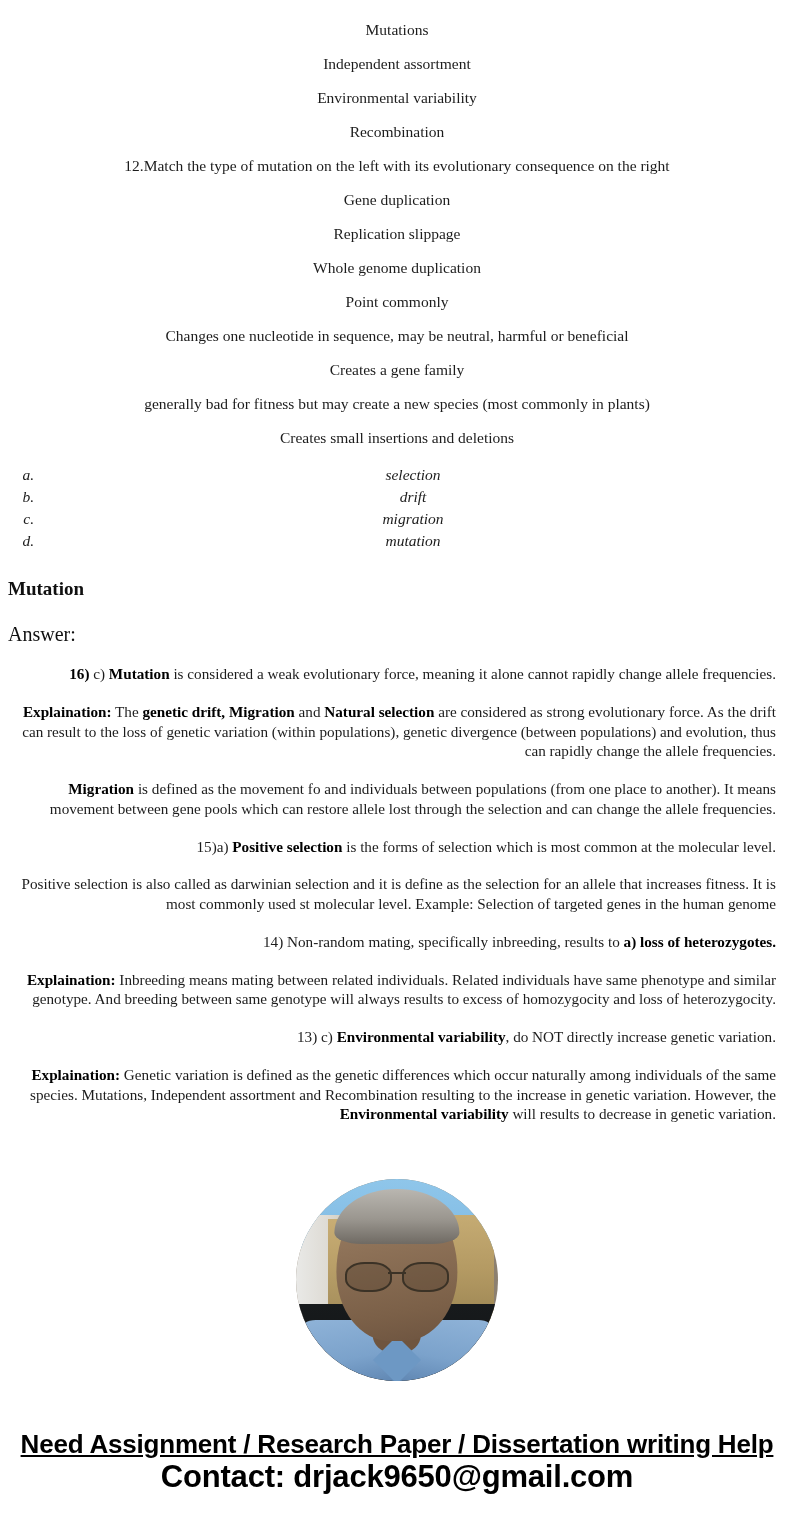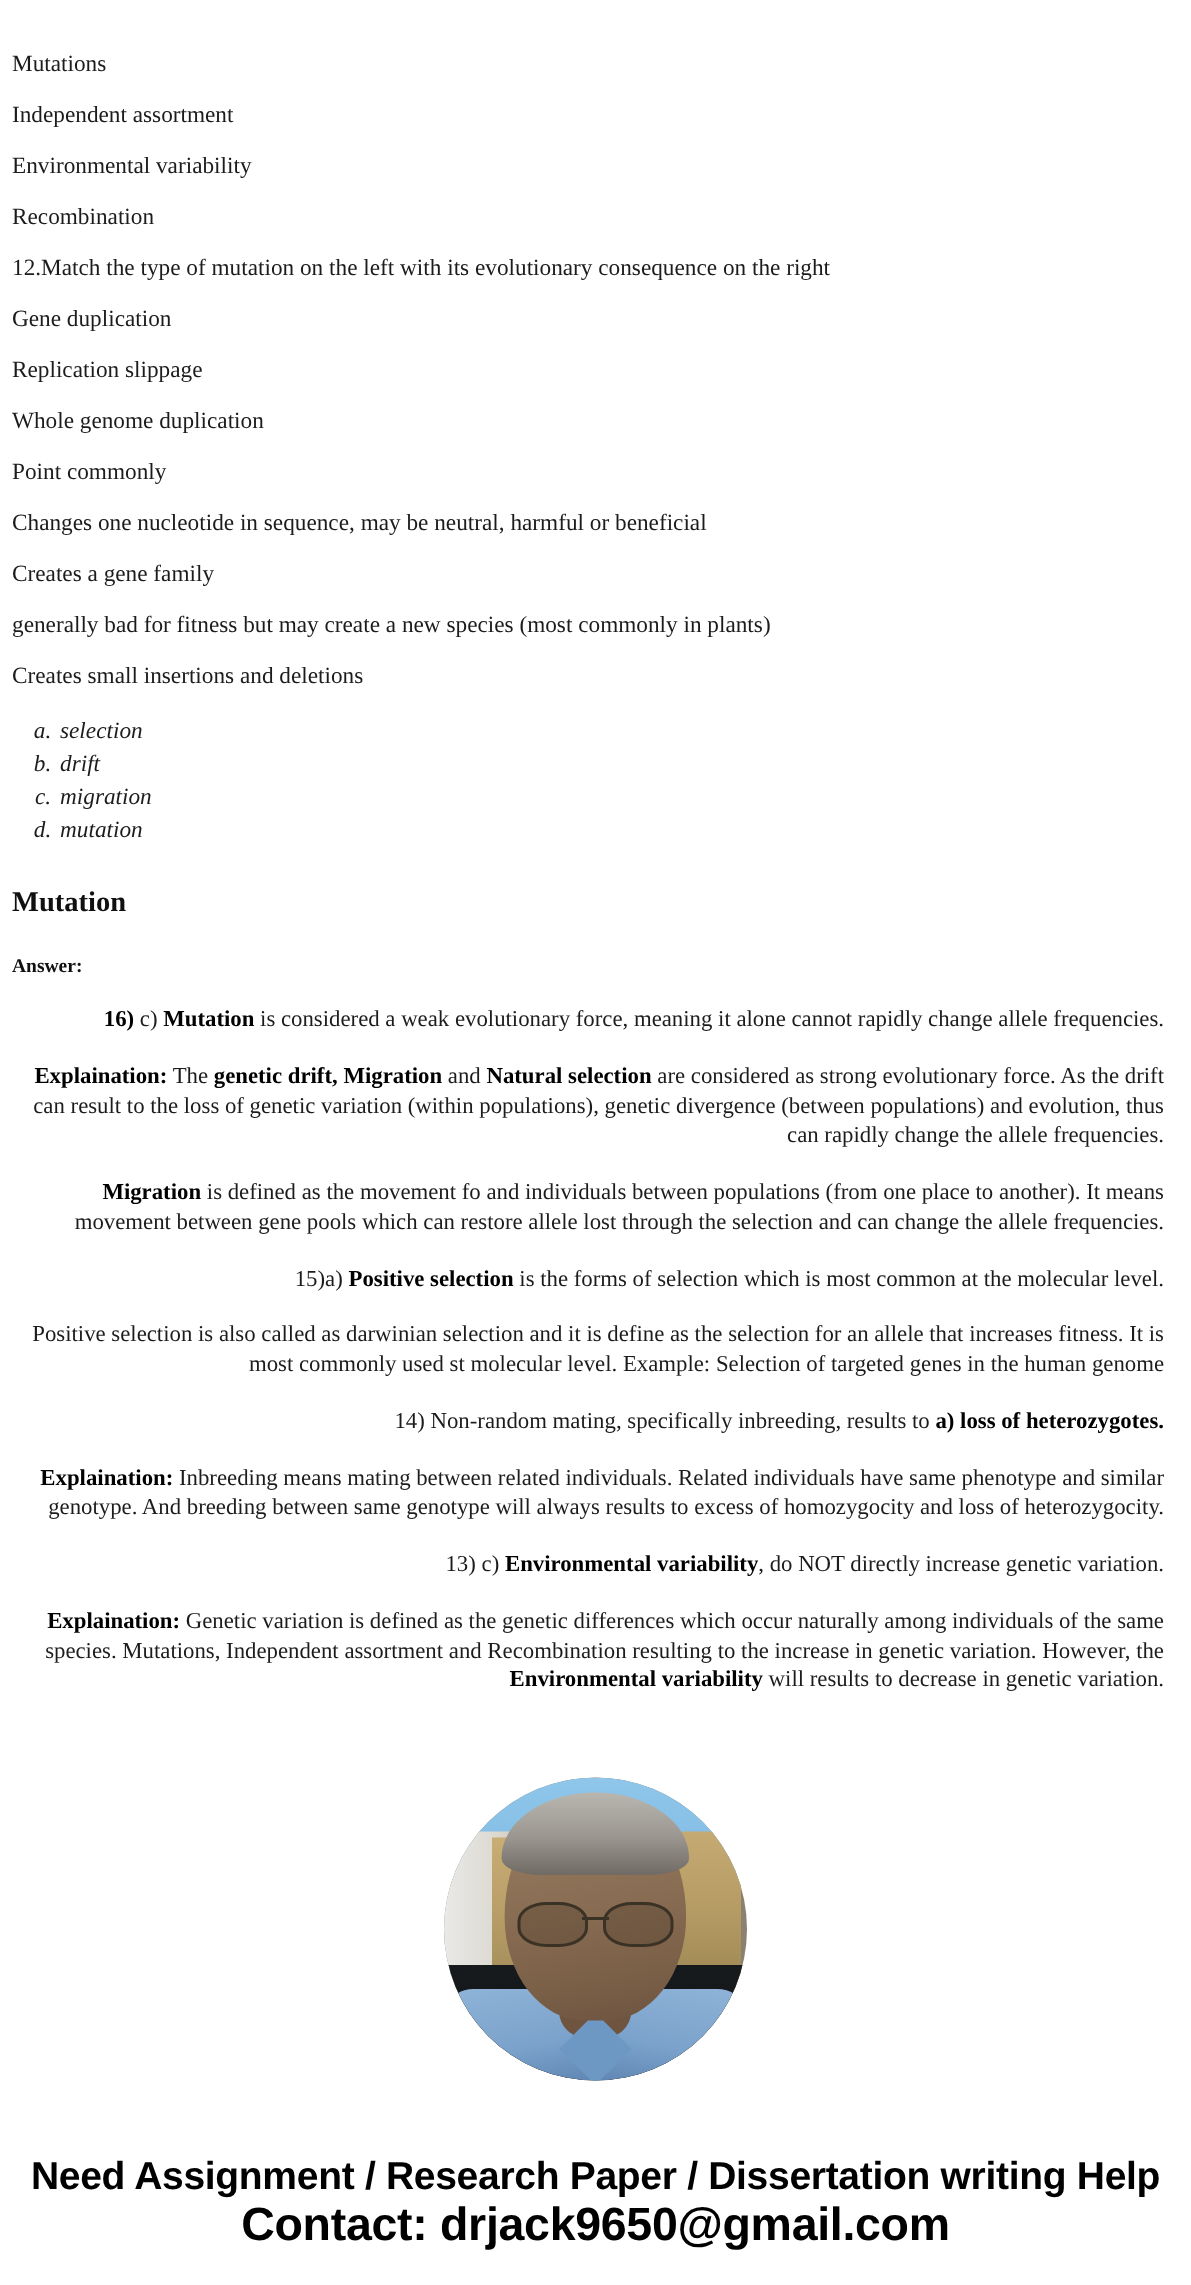--- a/index.html
+++ b/index.html
@@ -16,21 +16,22 @@
   }
   .page {
     position: relative;
     width: 794px;
     min-height: 1523px;
     box-sizing: border-box;
     padding: 0;
     overflow: hidden;
   }
   .q-block {
-    padding: 19px 8px 0 8px;
+    padding: 6px 8px 0 8px;
+    text-align: center;
   }
   .q-line {
     font-size: 15.5px;
     line-height: 1.0;
     margin: 0 0 18.5px 0;
     color: #1c1c1c;
   }
   .q-line:first-child { margin-top: 16px; }
 
   ol.choices {
@@ -50,22 +51,22 @@
     font-size: 19px;
     font-weight: bold;
     margin: 26px 0 0 8px;
     color: #101010;
   }
 
   .answer-block {
     padding: 0 18px 0 8px;
   }
   .answer-label {
-    font-size: 13px;
-    font-weight: bold;
+    font-size: 20px;
+    font-weight: normal;
     margin: 23px 0 0 0;
     color: #101010;
   }
   p.para {
     font-size: 15.2px;
     line-height: 1.30;
     margin: 18px 0 0 0;
     color: #1c1c1c;
     text-align: right;
   }
@@ -163,20 +164,21 @@
     padding: 0 8px 10px 8px;
     text-align: center;
     font-family: "Liberation Sans", "DejaVu Sans", sans-serif;
     font-weight: bold;
     color: #000000;
   }
   .footer-line1 {
     font-size: 26px;
     line-height: 1.16;
     letter-spacing: -0.2px;
+    text-decoration: underline;
   }
   .footer-line2 {
     font-size: 31px;
     line-height: 1.16;
     letter-spacing: -0.2px;
   }
 </style>
 </head>
 <body>
 

